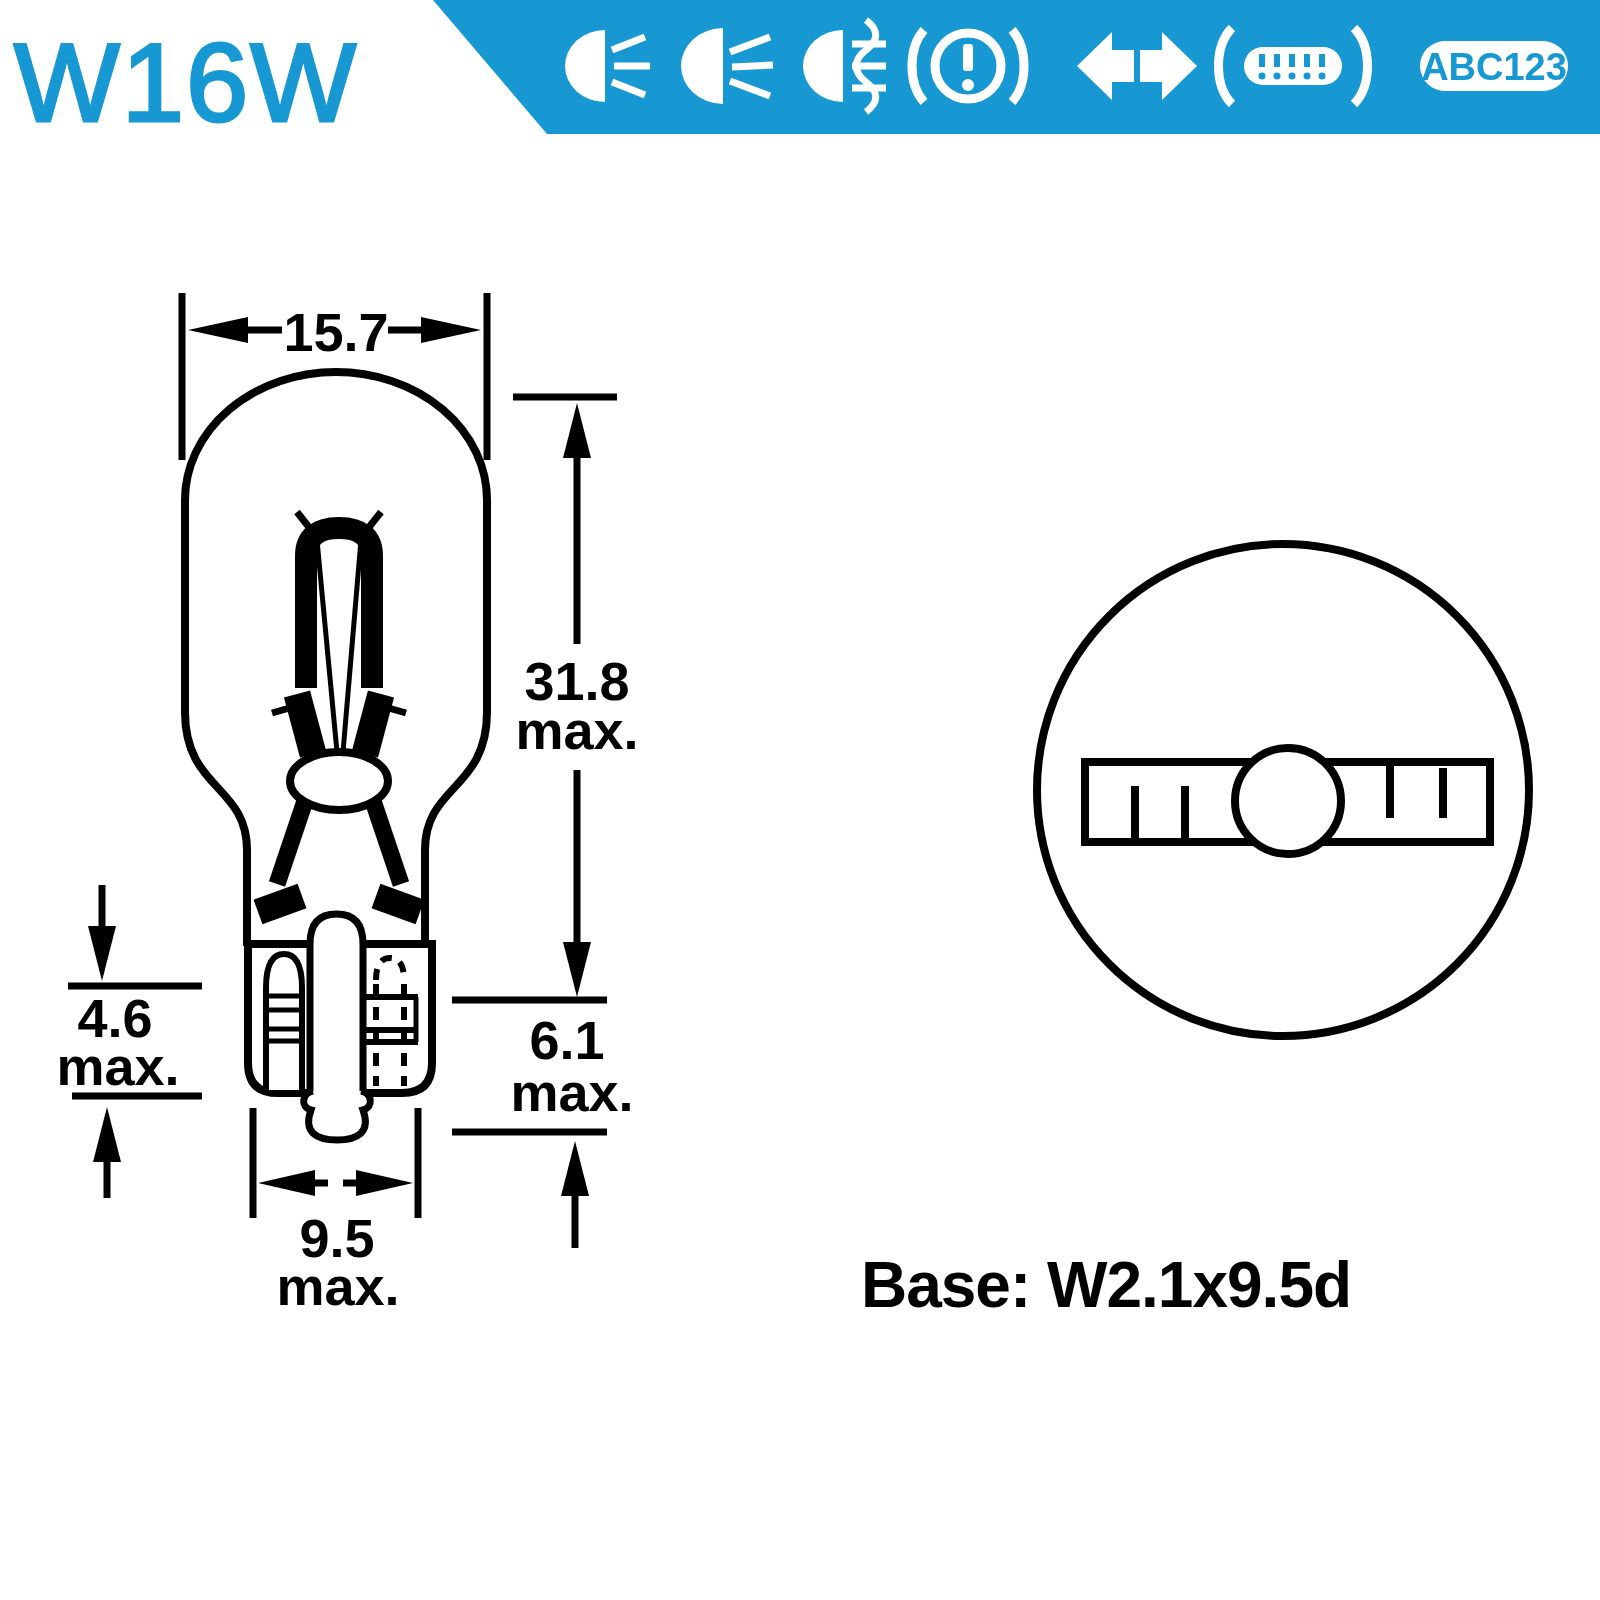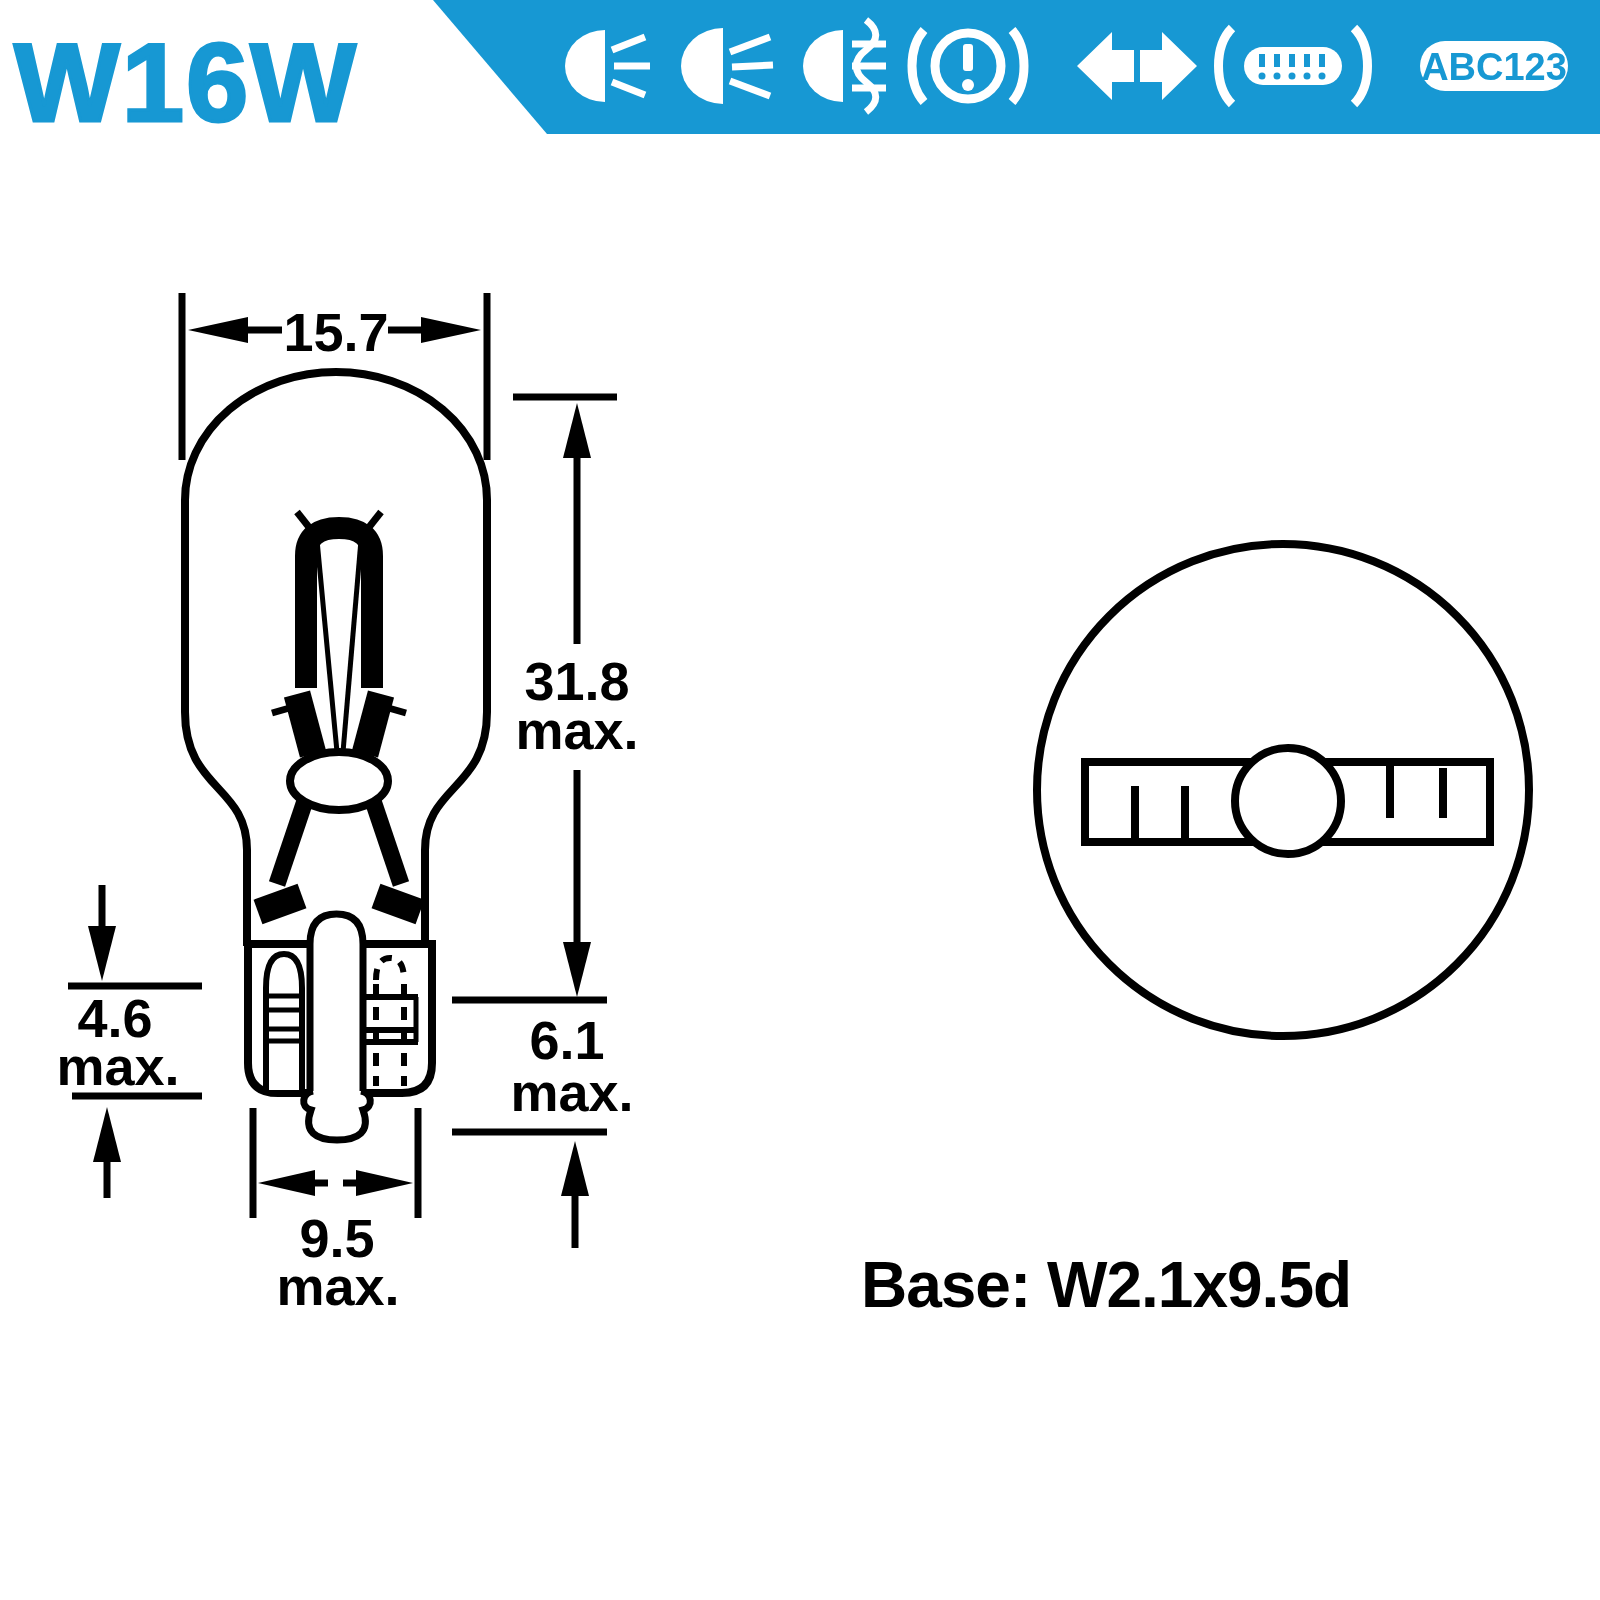--- a/index.html
+++ b/index.html
@@ -3,21 +3,21 @@
 <meta charset="utf-8">
 <style>
   html,body{margin:0;padding:0;background:#ffffff;}
   .page{
     position:relative;width:1600px;height:1600px;background:#ffffff;
     overflow:hidden;font-family:"Liberation Sans",sans-serif;
   }
   .page svg{position:absolute;left:0;top:0;}
   .title{
     position:absolute;left:14px;top:24px;height:120px;line-height:118px;
-    font-size:112px;font-weight:700;letter-spacing:2px;color:#1798D3;
+    font-size:112px;font-weight:400;letter-spacing:2px;color:#1798D3;
     -webkit-text-stroke:3px #1798D3;white-space:nowrap;
   }
   text{font-family:"Liberation Sans",sans-serif;}
   .dim{font-size:54px;font-weight:700;fill:#000;}
   .baselbl{font-size:64px;font-weight:700;fill:#000;letter-spacing:-1px;}
   .platetxt{font-size:38px;font-weight:700;fill:#1798D3;}
 </style>
 </head>
 <body>
 

